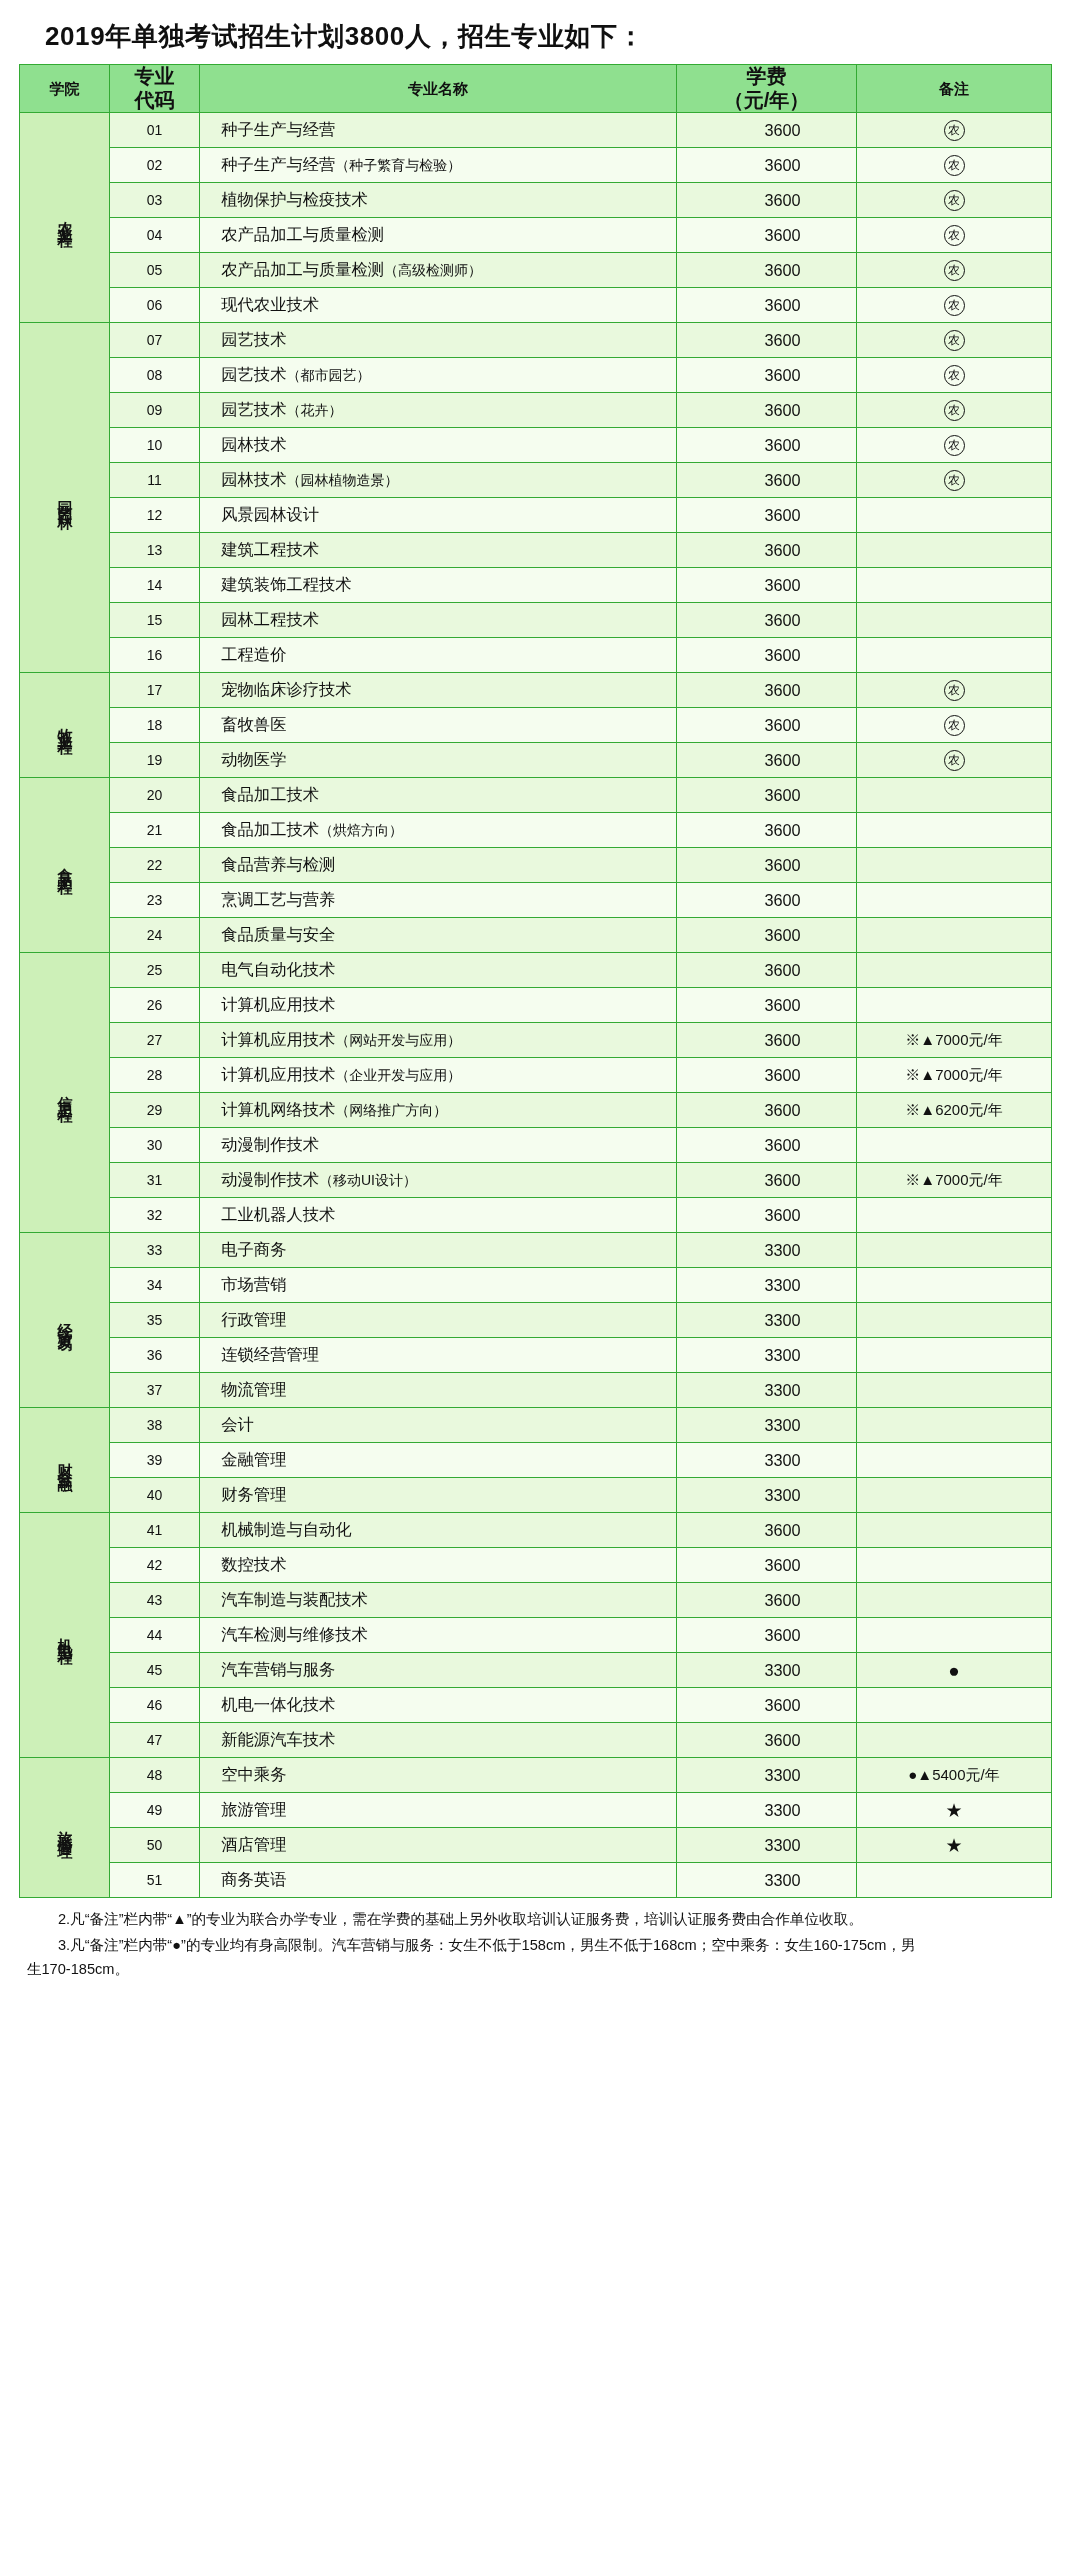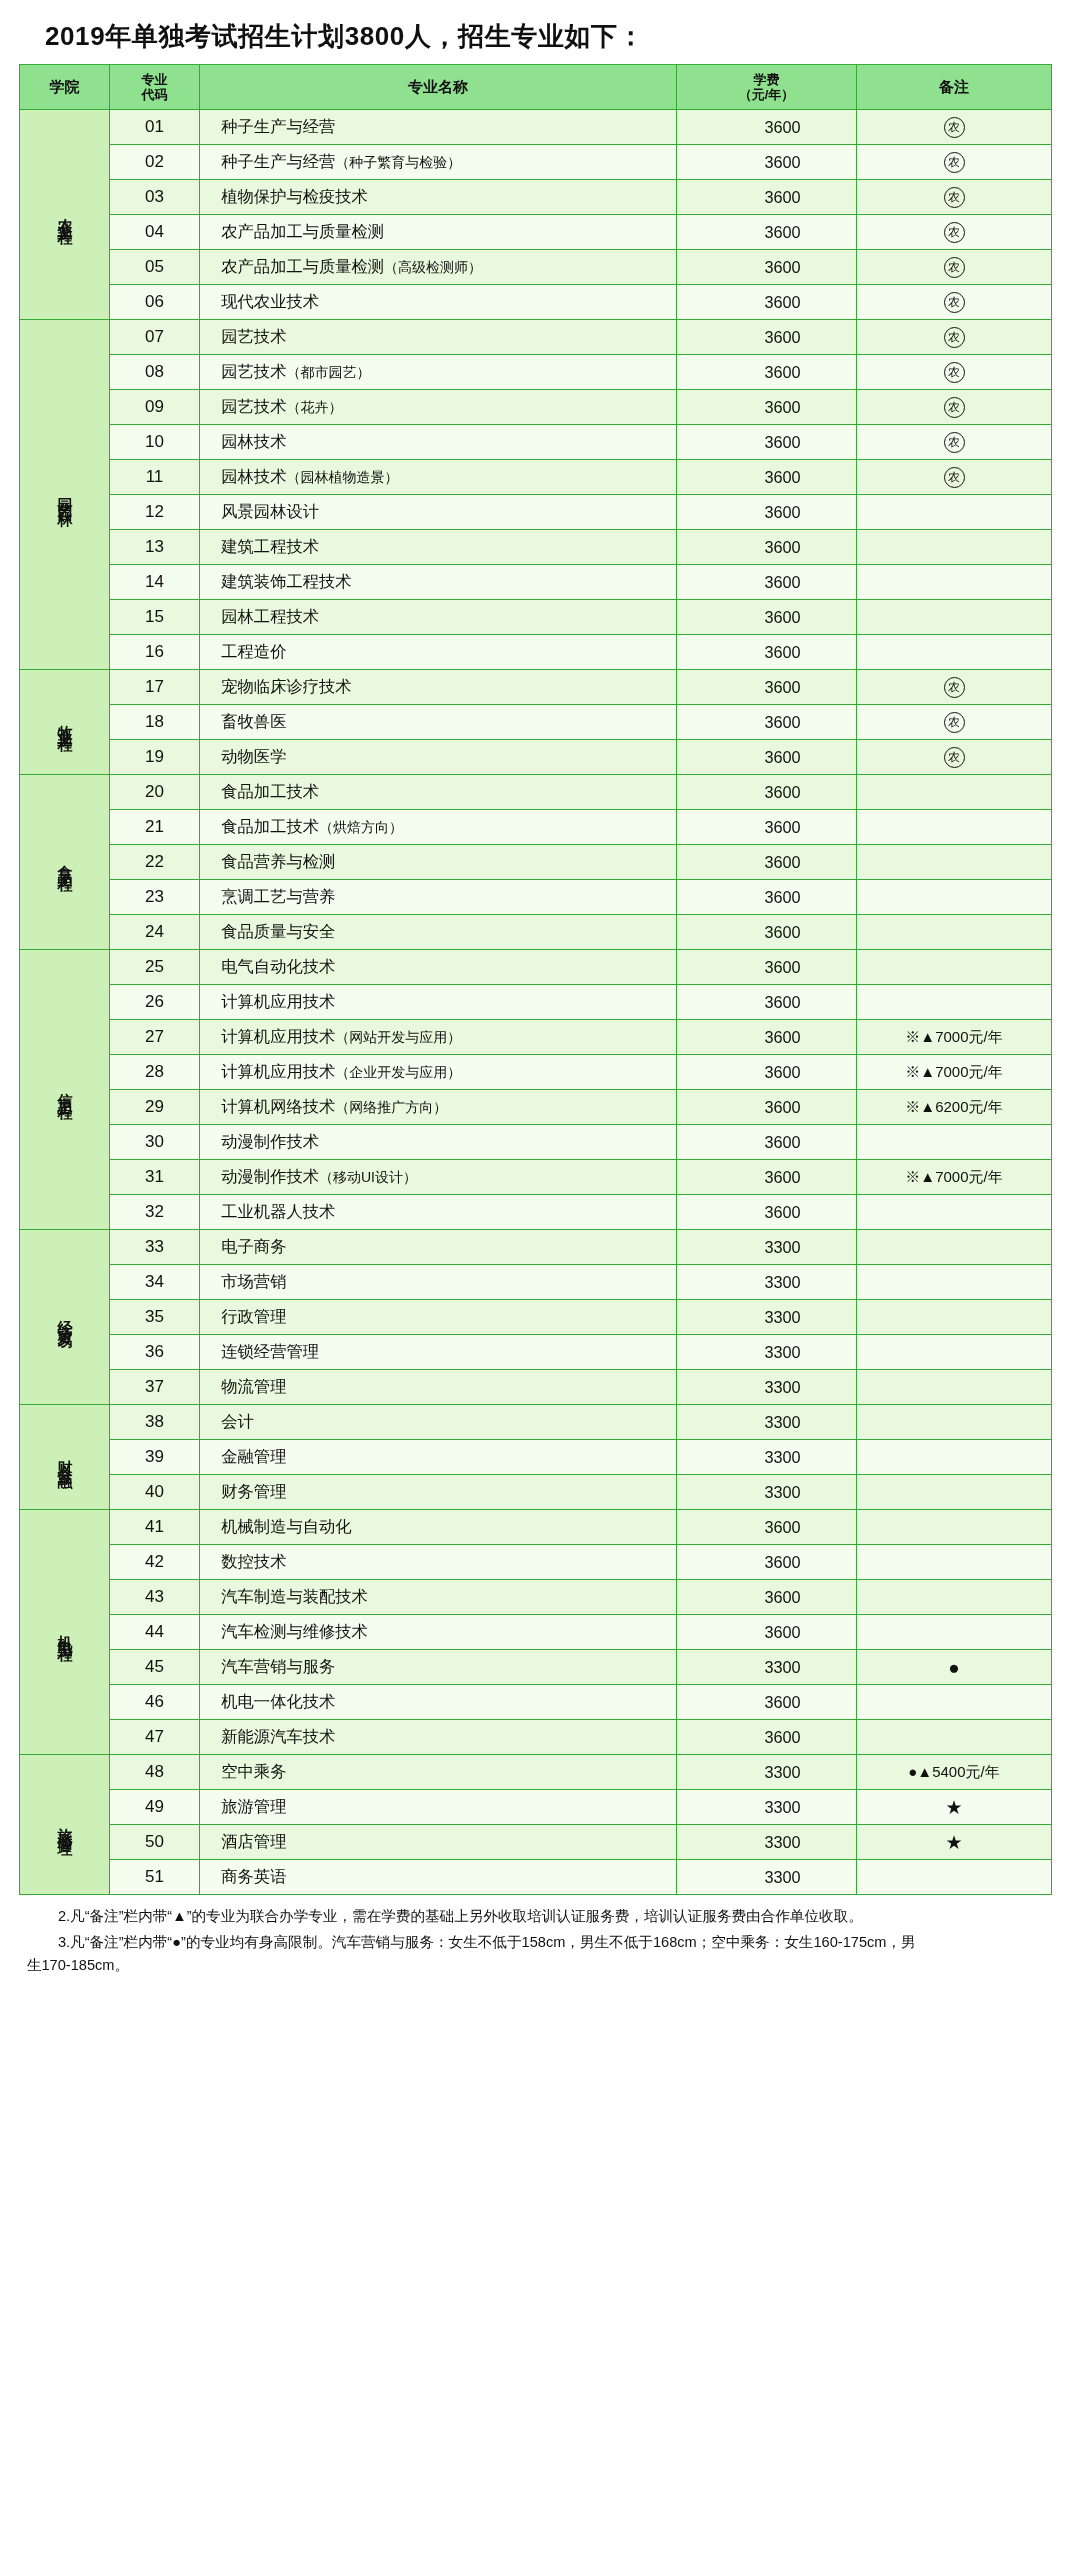--- a/index.html
+++ b/index.html
@@ -46,40 +46,40 @@
   }
   thead th {
     background: #8fe08f;
     font-weight: bold;
     height: 44px;
     font-size: 17px;
     line-height: 1.18;
   }
   thead th .sub {
     display: block;
-    font-size: 13px;
+    font-size: 20px;
   }
   td.college {
     background: #cdf0b8;
     font-weight: bold;
     font-size: 22.5px;
     color: #1a6b1a;
     letter-spacing: 1.1px;
     line-height: 1.12;
     padding: 3.4px 0;
   }
   td.college span.vtext {
     display: block;
     writing-mode: vertical-rl;
     text-orientation: upright;
     margin: 0 auto;
     letter-spacing: 4.5px;
   }
   tbody tr { height: 35px; }
-  tbody td.code { font-size: 17px; }
+  tbody td.code { font-size: 14px; }
   tbody td.name {
     text-align: left;
     padding-left: 21.3px;
     font-size: 16.3px;
   }
   tbody td.name .suffix { font-size: 14px; }
   tbody td.fee { font-size: 16.3px; padding-left: 32px; }
   tbody td.note { font-size: 15px; }
 
   tr.band-a td.code, tr.band-a td.name, tr.band-a td.fee, tr.band-a td.note { background: #e9f9dd; }

